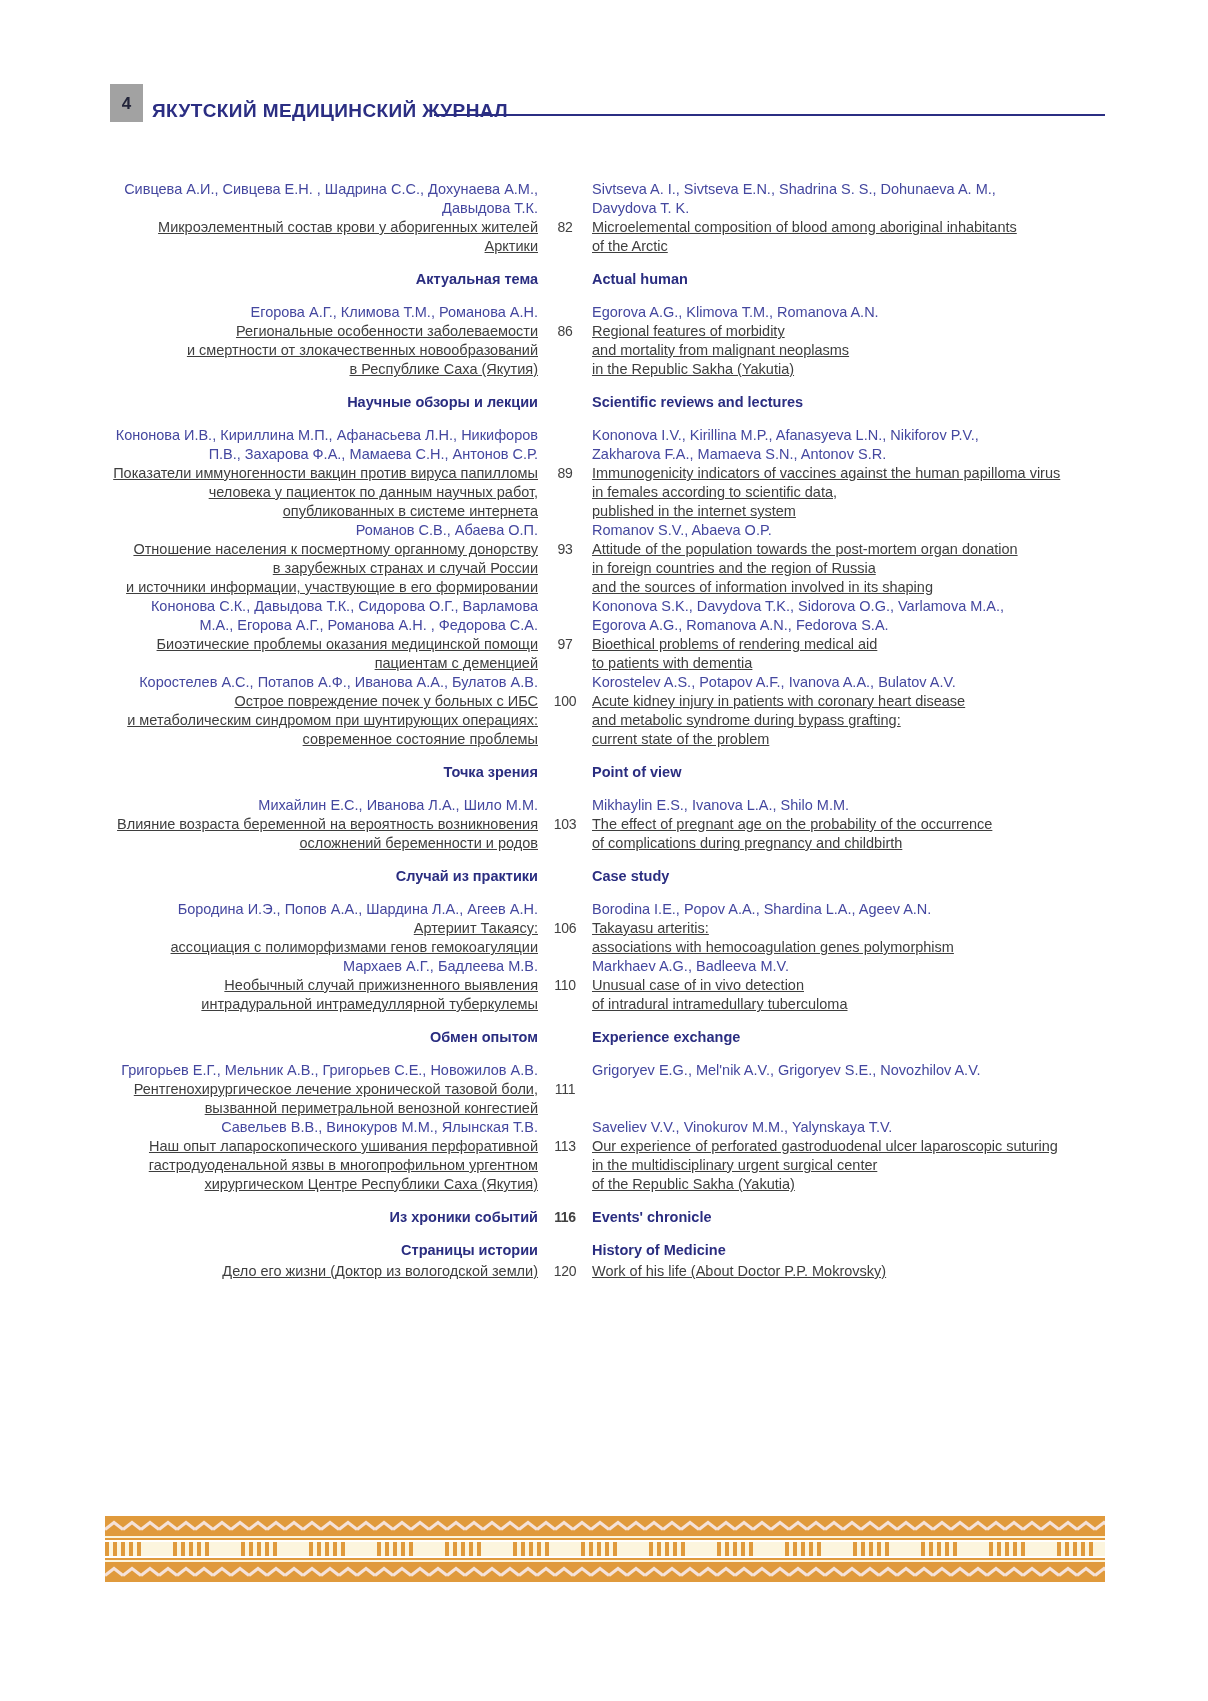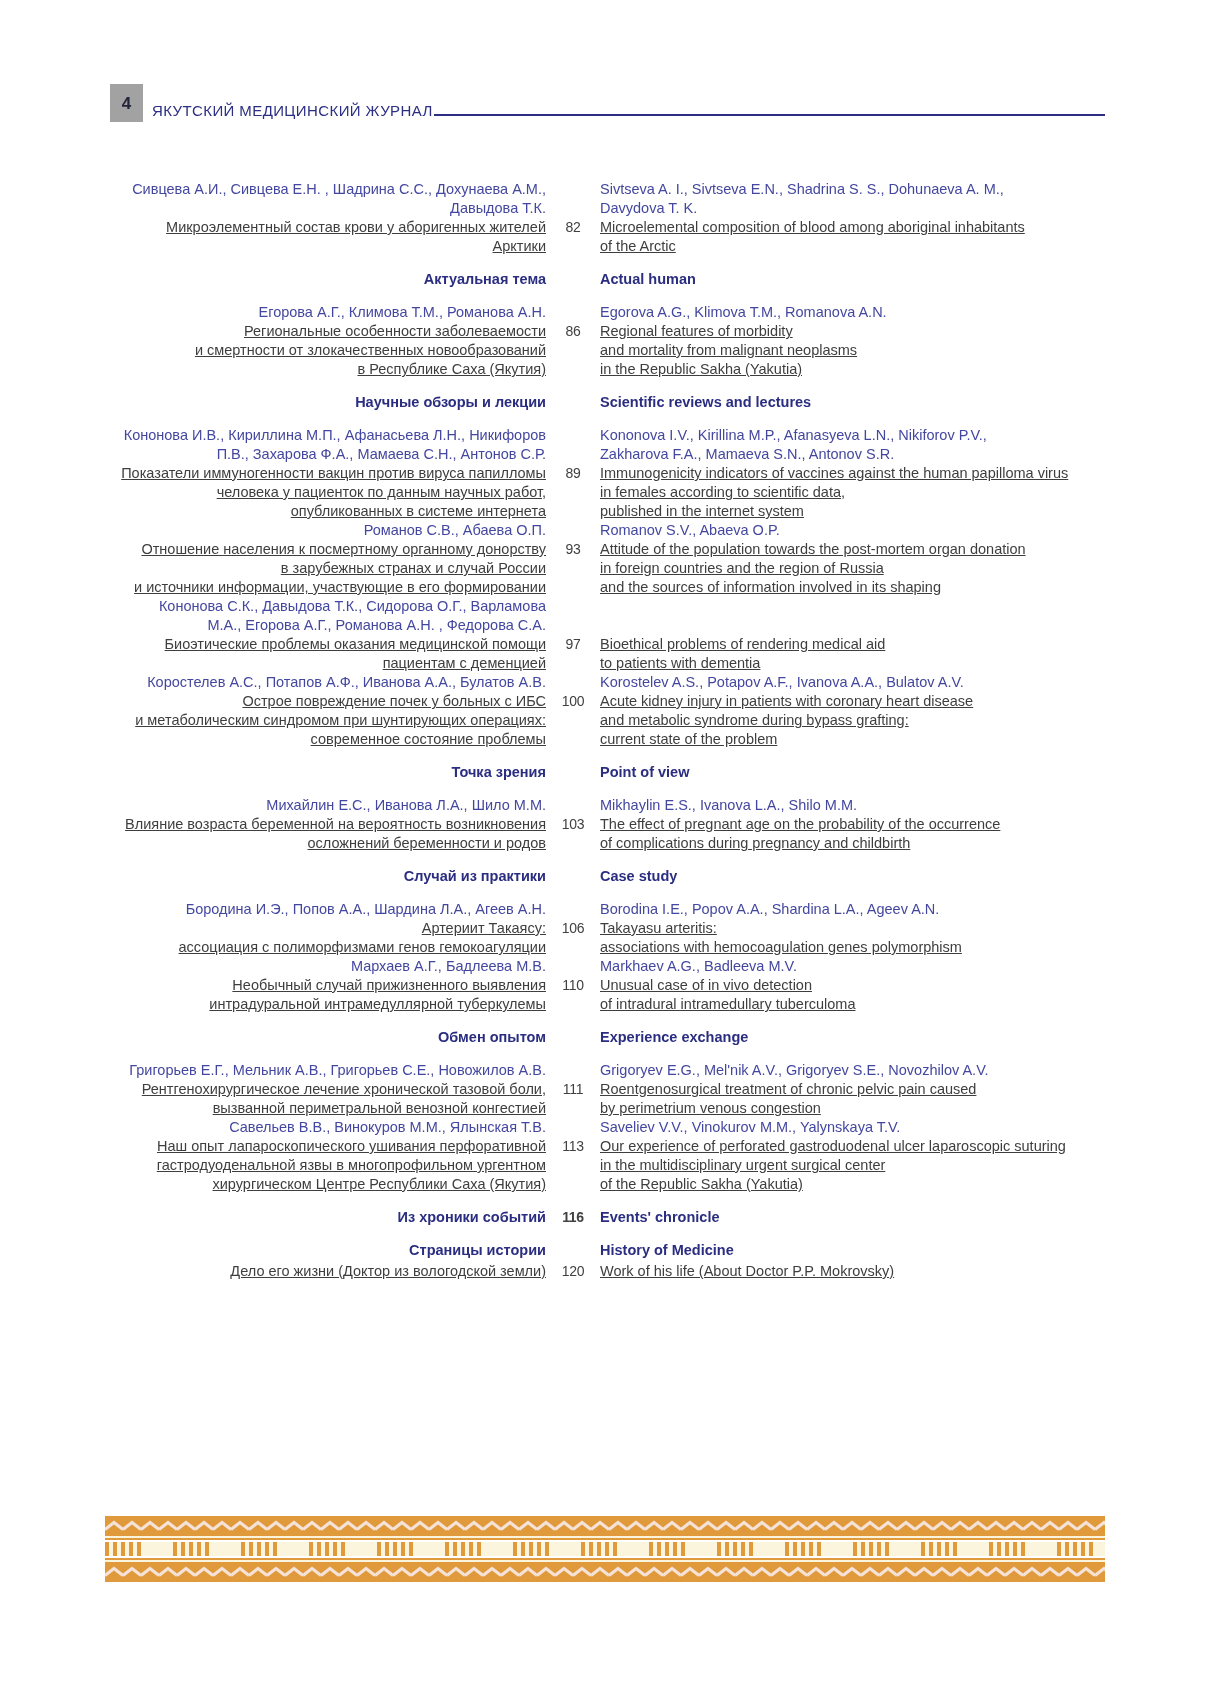--- a/index.html
+++ b/index.html
@@ -10,27 +10,27 @@
     font-size:14.5px; line-height:19px; color:#3e3e3e;
   }
   
   .pagenum-box {
     position:absolute; left:110px; top:84px; width:33px; height:38px;
     background:#a2a2a2; color:#23253a; font-size:17px; font-weight:bold;
     display:flex; align-items:center; justify-content:center;
   }
   .journal-header {
     position:absolute; left:152px; top:101px;
-    font-size:15px; font-weight:normal; color:#2b2e83; letter-spacing:0.4px;
+    font-size:19px; font-weight:bold; color:#2b2e83; letter-spacing:0.4px;
   }
   .header-rule {
     position:absolute; left:434px; top:114px; width:671px; height:2px; background:#2b2e83;
   }
   
-  .toc { position:absolute; left:110px; top:180px; width:998px;margin-left:8px; }
+  .toc { position:absolute; left:110px; top:180px; width:998px; }
   .row { display:grid; grid-template-columns:432px 46px 1fr; }
   .cell-left  { text-align:right; white-space:pre-line; padding-right:4px; }
   .cell-right { text-align:left;  white-space:pre-line; padding-left:4px;  }
   .cell-num   { text-align:center; white-space:pre-line; }
   .authors { color:#44479f; }
   .title   { color:#3e3e3e;text-decoration:underline; }
   .num     { font-size:14px; line-height:19px; color:#414141; letter-spacing:-0.3px; }
   .section-row { margin:14px 0; font-weight:bold; color:#2a2d80; }
   .section-row.compact { margin-bottom:2px; }
   
@@ -137,20 +137,22 @@
           <div class="cell-right title">Attitude of the population towards the post-mortem organ donation
 in foreign countries and the region of Russia
 and the sources of information involved in its shaping</div>
         </div>
       </div>
       <div class="entry">
         <div class="row">
           <div class="cell-left authors">Кононова С.К., Давыдова Т.К., Сидорова О.Г., Варламова
 М.А., Егорова А.Г., Романова А.Н. , Федорова С.А.</div>
           <div class="cell-num"></div>
+          <div class="cell-right authors">Kononova S.K., Davydova T.K., Sidorova O.G., Varlamova M.A.,
+Egorova A.G.,  Romanova A.N., Fedorova S.A.</div>
         </div>
         <div class="row">
           <div class="cell-left title">Биоэтические проблемы оказания медицинской помощи
 пациентам с деменцией</div>
           <div class="cell-num num">97</div>
           <div class="cell-right title">Bioethical problems of rendering medical aid
 to patients with dementia</div>
         </div>
       </div>
       <div class="entry">
@@ -229,22 +231,20 @@
       <div class="entry">
         <div class="row">
           <div class="cell-left authors">Григорьев Е.Г., Мельник А.В., Григорьев С.Е., Новожилов А.В.</div>
           <div class="cell-num"></div>
           <div class="cell-right authors">Grigoryev E.G., Mel'nik A.V., Grigoryev S.E., Novozhilov A.V.</div>
         </div>
         <div class="row">
           <div class="cell-left title">Рентгенохирургическое лечение хронической тазовой боли,
 вызванной периметральной венозной конгестией</div>
           <div class="cell-num num">111</div>
-          <div class="cell-right title">Roentgenosurgical treatment of chronic pelvic pain caused
-by perimetrium venous congestion</div>
         </div>
       </div>
       <div class="entry">
         <div class="row">
           <div class="cell-left authors">Савельев В.В., Винокуров М.М., Ялынская Т.В.</div>
           <div class="cell-num"></div>
           <div class="cell-right authors">Saveliev V.V., Vinokurov M.M., Yalynskaya T.V.</div>
         </div>
         <div class="row">
           <div class="cell-left title">Наш опыт лапароскопического ушивания перфоративной

